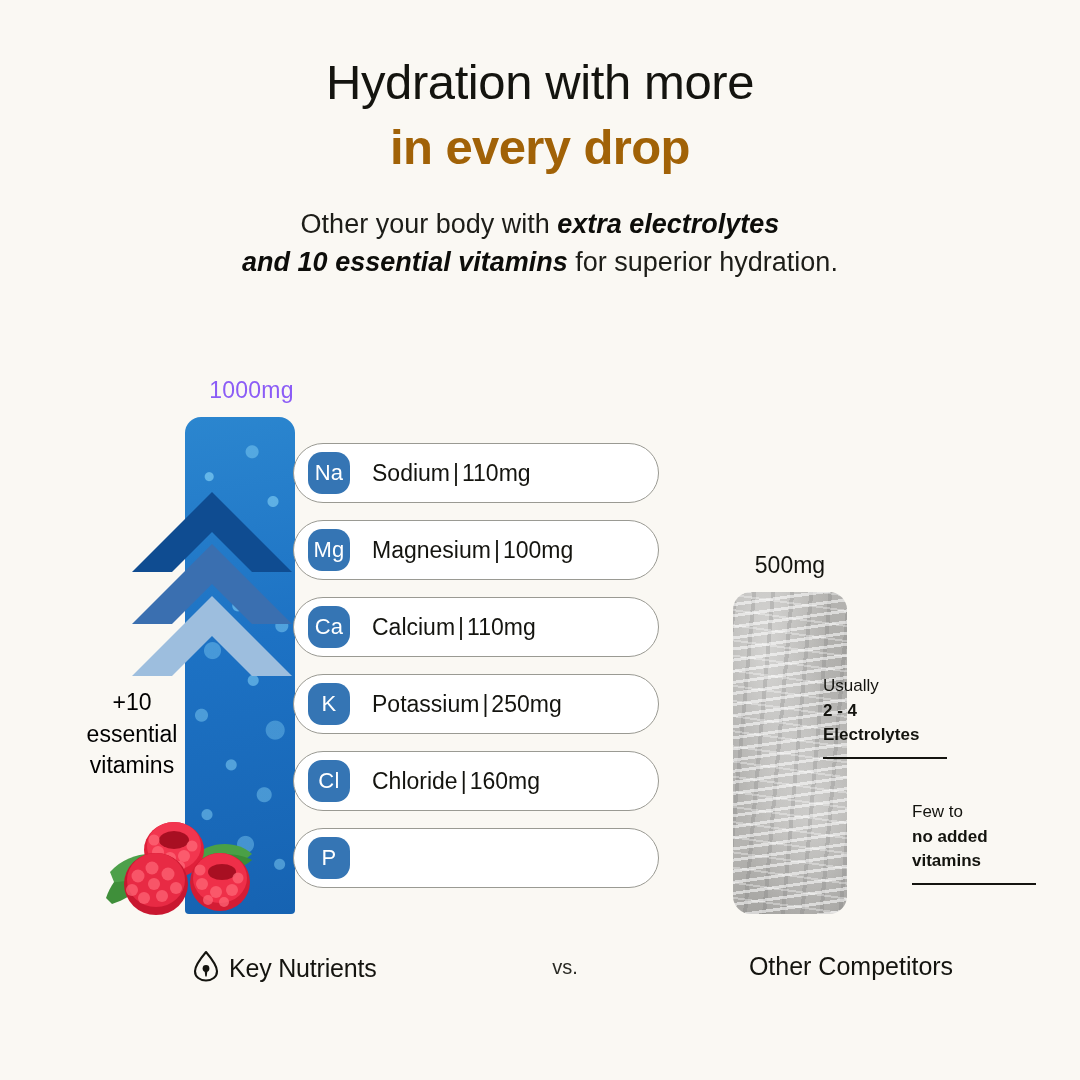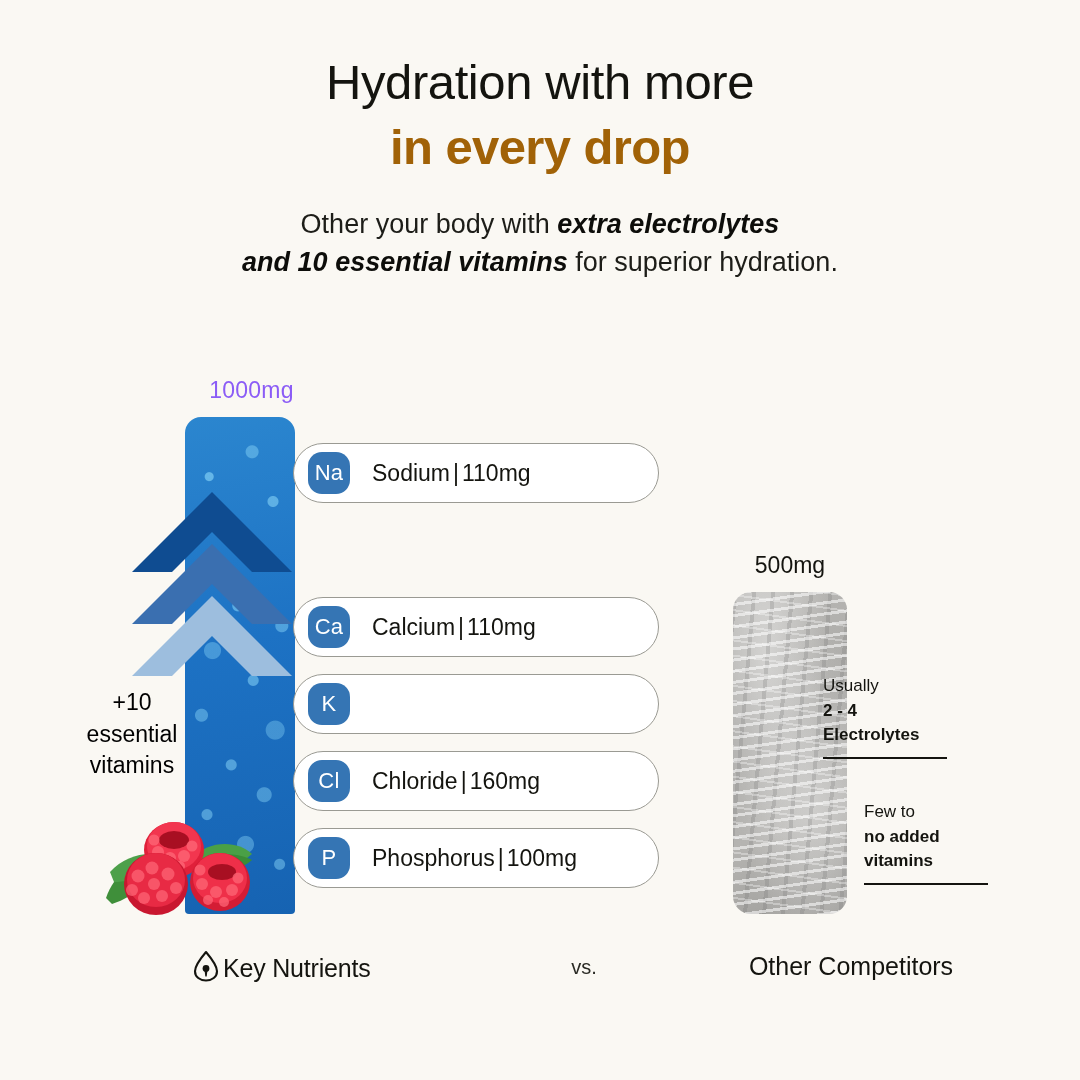--- a/index.html
+++ b/index.html
@@ -101,25 +101,25 @@
       radial-gradient(ellipse at 30% 20%, rgba(255,255,255,.45), transparent 55%),
       radial-gradient(ellipse at 70% 65%, rgba(255,255,255,.35), transparent 60%),
       linear-gradient(160deg,#b9b8b5 0%,#a9a8a5 40%,#b5b4b1 70%,#9f9e9b 100%);
   }
   .cnote{position:absolute;font-size:17px;line-height:1.45;color:#14140f;font-weight:300;}
   .cnote b{font-weight:700;}
   .cnote .rule{display:block;height:2px;background:#14140f;margin-top:9px;}
 
   
   .brand{
-    position:absolute;left:192px;top:950px;display:flex;align-items:center;gap:3px;
+    position:absolute;left:192px;top:950px;display:flex;align-items:center;gap:9px;
   }
   .brand-name{font-size:25px;font-weight:500;color:#14140f;letter-spacing:-0.2px;}
   .vs{
-    position:absolute;left:534px;top:956px;width:100px;text-align:center;
+    position:absolute;left:515px;top:956px;width:100px;text-align:center;
     font-size:20px;font-weight:300;color:#2a2a24;
   }
   .competitor-label{
     position:absolute;left:690px;top:952px;width:322px;text-align:center;
     font-size:25px;font-weight:300;color:#14140f;
   }
 </style>
 </head>
 <body>
 
@@ -204,51 +204,55 @@
         </g>
       </g>
     </svg>
   </div>
 
   <div class="pill" style="top:443px;">
     <span class="badge">Na</span>
     <span class="pill-text"><span>Sodium</span><span class="sep">|</span><span>110mg</span></span>
   </div>
 
+  <div class="pill" style="top:520px;">
+    <span class="badge">Mg</span>
+    <span class="pill-text"><span>Magnesium</span><span class="sep">|</span><span>100mg</span></span>
+  </div>
 
   <div class="pill" style="top:597px;">
     <span class="badge">Ca</span>
     <span class="pill-text"><span>Calcium</span><span class="sep">|</span><span>110mg</span></span>
   </div>
 
   <div class="pill" style="top:674px;">
     <span class="badge">K</span>
+    <span class="pill-text"><span>Potassium</span><span class="sep">|</span><span>250mg</span></span>
   </div>
 
   <div class="pill" style="top:751px;">
     <span class="badge">Cl</span>
     <span class="pill-text"><span>Chloride</span><span class="sep">|</span><span>160mg</span></span>
   </div>
 
   <div class="pill" style="top:828px;">
     <span class="badge">P</span>
-    <span class="pill-text"><span>Phosphorus</span><span class="sep">|</span><span>100mg</span></span>
   </div>
 
   <div class="mg-label-right">500mg</div>
   <div class="graybar"></div>
 
   <div class="cnote" style="left:823px;top:674px;width:124px;">
     <span>Usually</span><br>
     <b>2 - 4</b><br>
     <b>Electrolytes</b>
     <span class="rule"></span>
   </div>
 
-  <div class="cnote" style="left:864px;top:800px;width:124px;">
+  <div class="cnote" style="left:912px;top:800px;width:124px;">
     <span>Few to</span><br>
     <b>no added</b><br>
     <b>vitamins</b>
     <span class="rule"></span>
   </div>
 
   <div class="brand">
     <span>
       <svg width="28" height="32" viewBox="0 0 28 32">
         <path d="M14 2 C14 2 3 15 3 21.2 C3 27 8 30.5 14 30.5 C20 30.5 25 27 25 21.2 C25 15 14 2 14 2 Z" fill="none" stroke="#14140f" stroke-width="2.1" stroke-linejoin="round"></path>

